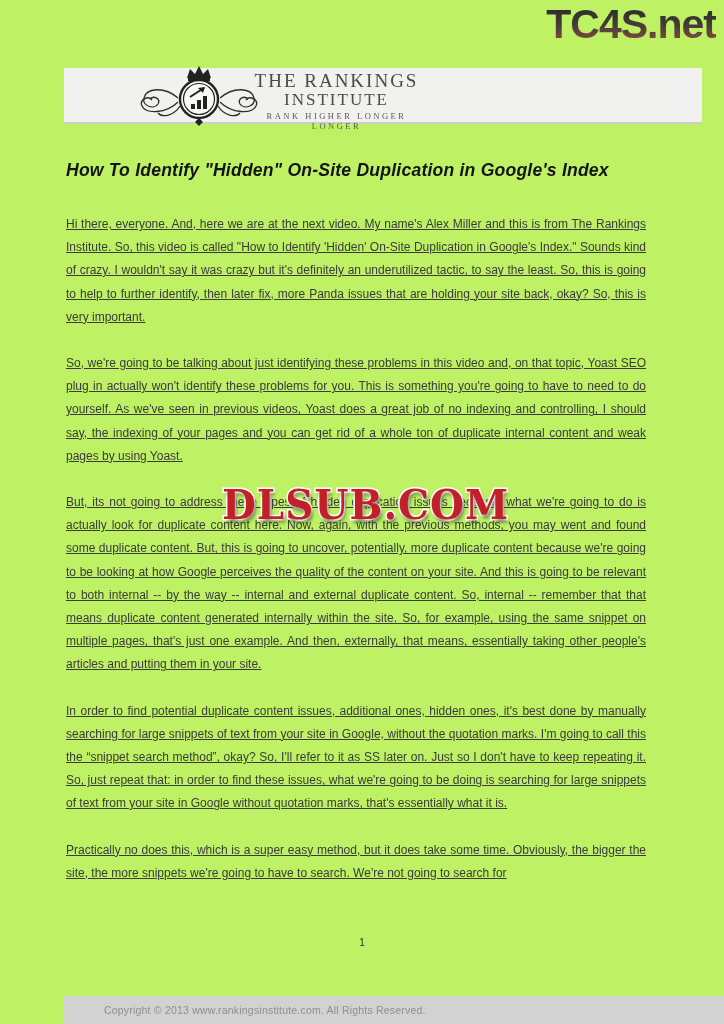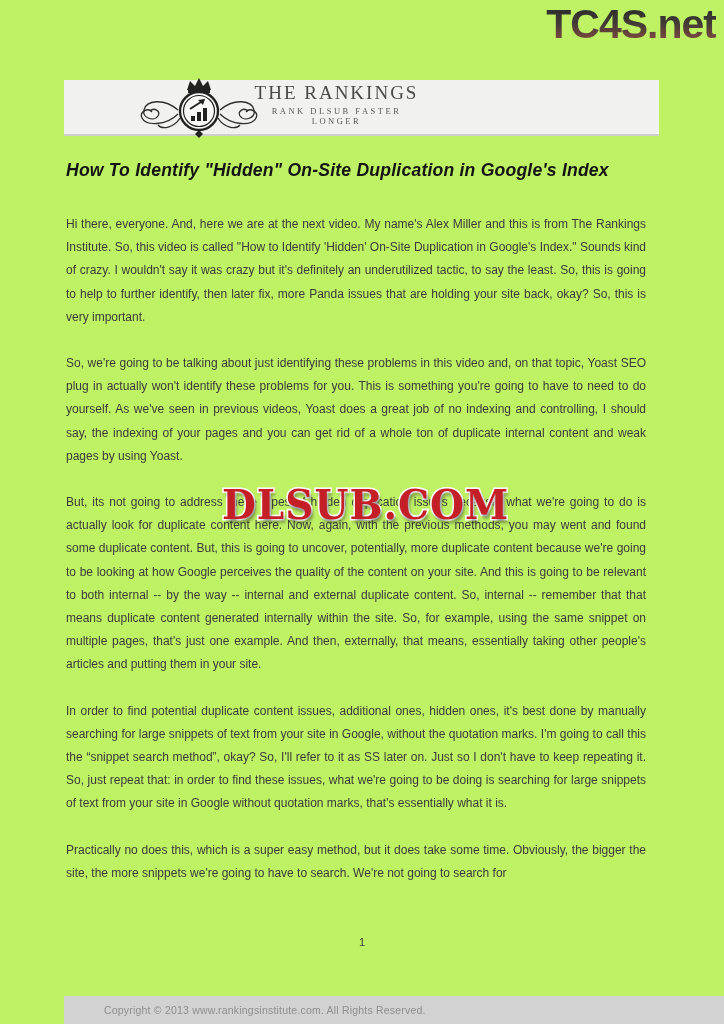--- a/index.html
+++ b/index.html
@@ -16,22 +16,22 @@
     position:absolute;top:1px;right:8px;
     font-family:"Liberation Sans", sans-serif;
     font-weight:900;font-size:41px;letter-spacing:-1px;
     background:linear-gradient(180deg,#2f2f2f 18%,#423a36 48%,#7c4a40 82%,#8a544a 100%);
     -webkit-background-clip:text;background-clip:text;color:transparent;
     filter:blur(.3px);
   }
 
   
   .banner{
-    position:absolute;left:64px;top:80px;width:595px;height:54px;
-    background:#f1f1ef;border-bottom:2px solid #cfcecb;
+    position:absolute;left:64px;top:68px;width:595px;height:54px;
+    background:#f1f1ef;border-bottom:2px solid #cfcecb;padding-left:43px;
   }
   .crest{position:absolute;left:70px;top:-4px;width:130px;height:62px;}
   .banner-text{
     position:absolute;left:185px;top:3px;width:175px;text-align:center;
     font-family:"Liberation Serif", serif;color:#4a4a4a;
   }
   .banner-line1{font-size:19px;letter-spacing:2px;line-height:20px;}
   .banner-line2{font-size:17px;letter-spacing:2px;line-height:17px;}
   .banner-tagline{
     font-size:8.5px;letter-spacing:2.5px;color:#5a5a58;margin-top:3px;
@@ -47,20 +47,21 @@
 
   
   .body-text{
     position:absolute;left:66px;top:213px;width:592px;
     color:#3a3a3a;
   }
   .body-text p{
     margin:0 12px 23px 0;
     font-size:12px;line-height:23.2px;
     text-align:justify;
+    text-decoration:underline;
   }
 
   
   .dlsub{
     position:absolute;left:222px;top:481px;
     font-family:"DejaVu Serif", serif;
     font-weight:900;font-size:39px;letter-spacing:1px;
     color:#c41f26;
     -webkit-text-stroke:3px #ffffff;
     paint-order:stroke fill;
@@ -124,21 +125,22 @@
       <rect x="63" y="36" width="4" height="9" fill="#222"></rect>
       <rect x="69" y="32" width="4" height="13" fill="#222"></rect>
 
       <path d="M56 33 L70 24" stroke="#222" stroke-width="2" fill="none"></path>
       <path d="M71 23 L64 24 L69 29 Z" fill="#222"></path>
 
       <path d="M65 54 L69 58 L65 62 L61 58 Z" fill="#222"></path>
     </svg>
     <div class="banner-text">
       <div class="banner-line1">THE RANKINGS</div>
-      <div class="banner-tagline">RANK DLSUB FASTER LONGER</div>
+      <div class="banner-line2">INSTITUTE</div>
+      <div class="banner-tagline">RANK HIGHER LONGER LONGER</div>
     </div>
   </div>
 
   <div class="doc-title">How To Identify "Hidden" On-Site Duplication in Google's Index</div>
 
   <div class="body-text">
     <p>Hi there, everyone.  And, here we are at the next video.  My name's Alex Miller and this is from The Rankings Institute.  So, this video is called "How to Identify 'Hidden' On-Site Duplication in Google's Index."  Sounds kind of crazy.  I wouldn't say it was crazy but it's definitely an underutilized tactic, to say the least.  So, this is going to help to further identify, then later fix, more Panda issues that are holding your site back, okay?  So, this is very important.</p>
     <p>So, we're going to be talking about just identifying these problems in this video and, on that topic, Yoast SEO plug in actually won't identify these problems for you.  This is something you're going to have to need to do yourself.  As we've seen in previous videos, Yoast does a great job of no indexing and controlling, I should say, the indexing of your pages and you can get rid of a whole ton of duplicate internal content and weak pages by using Yoast.</p>
     <p>But, its not going to address these types of hidden duplication issues because, what we're going to do is actually look for duplicate content here.  Now, again, with the previous methods, you may went and found some duplicate content.  But, this is going to uncover, potentially, more duplicate content because we're going to be looking at how Google perceives the quality of the content on your site. And this is going to be relevant to both internal -- by the way -- internal and external duplicate content.  So, internal -- remember that that means duplicate content generated internally within the site.  So, for example, using the same snippet on multiple pages, that's just one example.  And then, externally, that means, essentially taking other people's articles and putting them in your site.</p>
     <p>In order to find potential duplicate content issues, additional ones, hidden ones, it's best done by manually searching for large snippets of text from your site in Google, without the quotation marks. I'm going to call this the “snippet search method”, okay?  So, I'll refer to it as SS later on.  Just so I don't have to keep repeating it.  So, just repeat that: in order to find these issues, what we're going to be doing is searching for large snippets of text from your site in Google without quotation marks, that's essentially what it is.</p>

